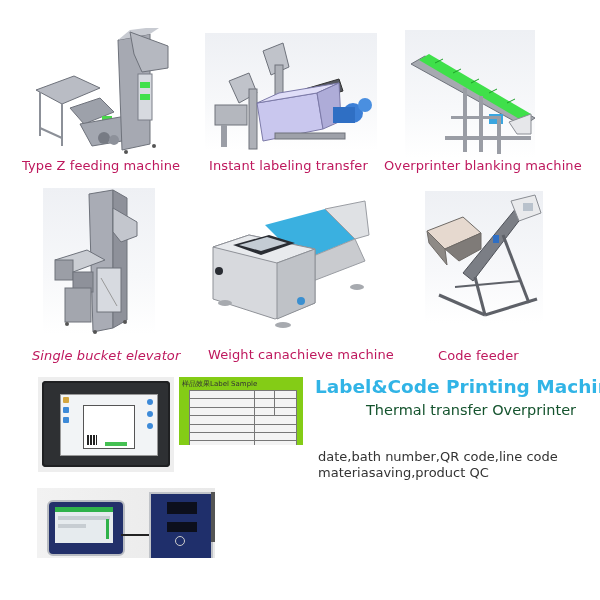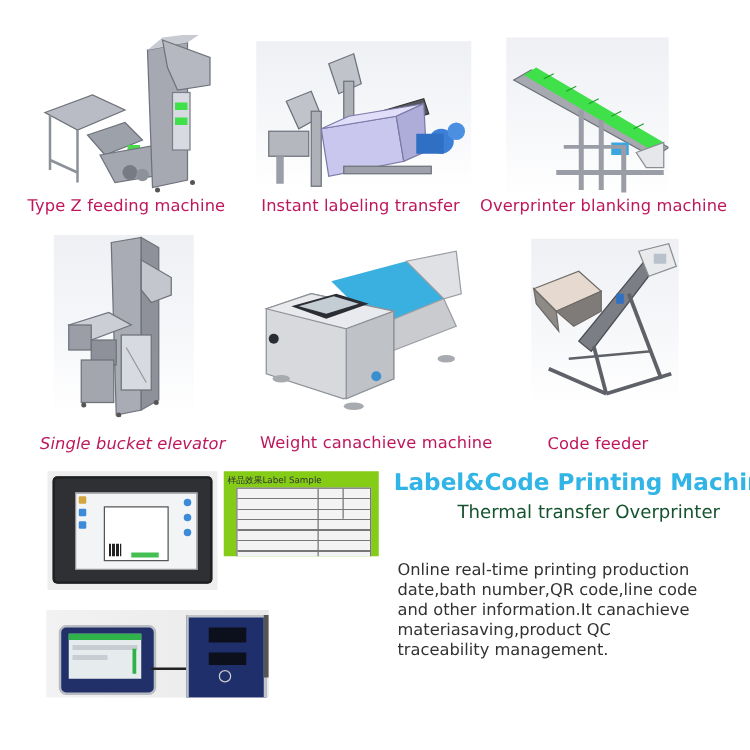--- a/index.html
+++ b/index.html
@@ -206,18 +206,15 @@
     <div style="position:absolute;left:16px;top:8px;width:30px;height:12px;background:#0c0f1c;"></div>
     <div style="position:absolute;left:16px;top:28px;width:30px;height:10px;background:#0c0f1c;"></div>
     <div style="position:absolute;left:24px;top:42px;width:8px;height:8px;border:1px solid #ccc;border-radius:50%;"></div>
   </div>
   <div class="abs" style="left:174px;top:4px;width:4px;height:50px;background:#555;"></div>
 </div>
 
 <div class="headline">Label&amp;Code Printing Machine</div>
 <div class="subhead">Thermal transfer Overprinter</div>
 <div class="desc">
-  <span>Online real-time printing production</span>
   <span>date,bath number,QR code,line code</span>
-  <span>and other information.It canachieve</span>
   <span>materiasaving,product QC</span>
-  <span>traceability management.</span>
 </div>
 
 </body></html>

